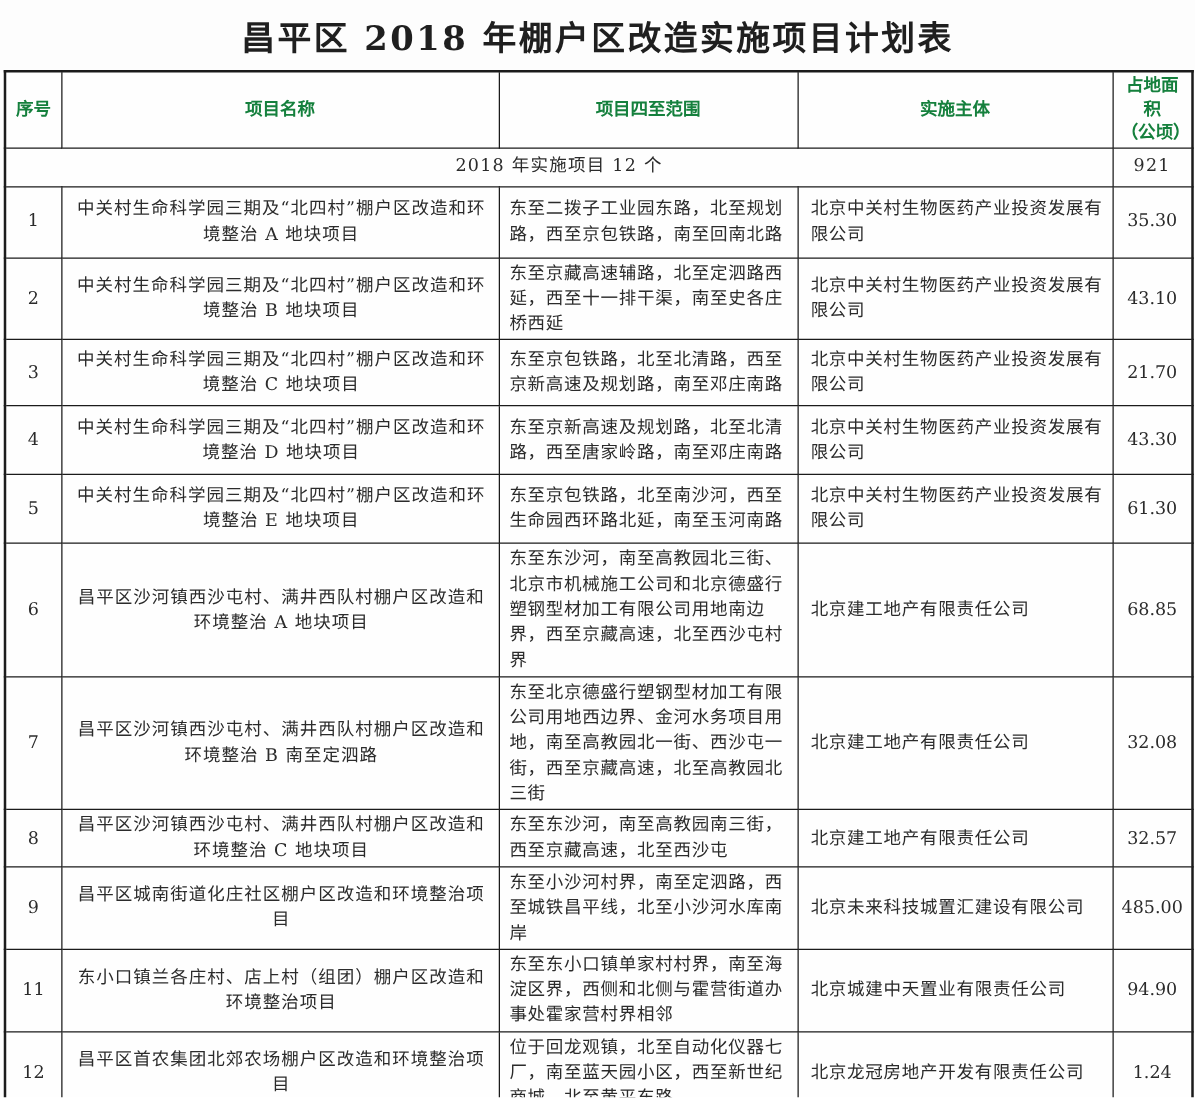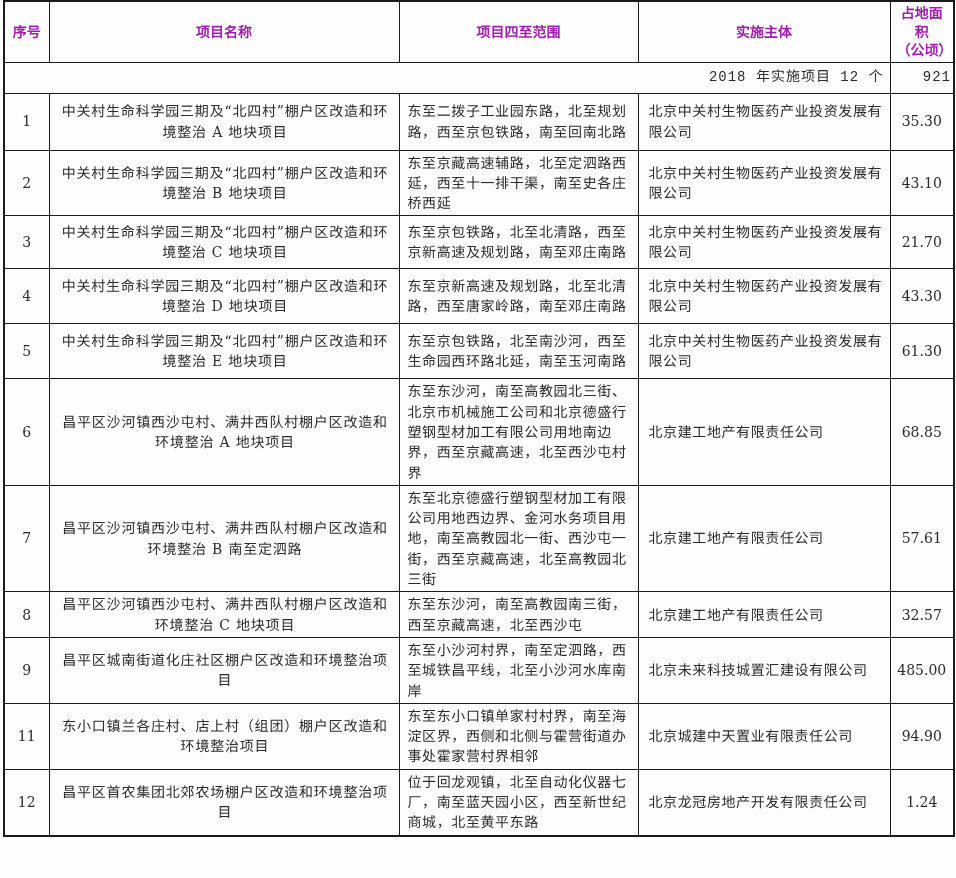--- a/index.html
+++ b/index.html
@@ -45,25 +45,25 @@
     font-size: 14px;
     line-height: 1.45;
     vertical-align: middle;
     padding: 2px 6px;
     word-break: break-all;
     color: #2b2b2b;
   }
   th {
     font-weight: bold;
     text-align: center;
-    color: #a21caf;
+    color: #15803d;
   }
   thead tr { height: 61px; }
   tr.summary-row { height: 31px; }
-  tr.summary-row td { text-align: right; letter-spacing: 1px; font-family: Liberation Mono, monospace; }
+  tr.summary-row td { text-align: center; letter-spacing: 1px; }
   td.c-seq   { text-align: center; padding: 2px 2px; }
   td.c-name  { text-align: center;  padding: 2px 8px 2px 10px; letter-spacing: 0.8px; }
   td.c-scope { text-align: left;  padding: 2px 6px 2px 8px;  letter-spacing: 0.6px; }
   td.c-entity{ text-align: left;  padding: 2px 6px 2px 10px; letter-spacing: 0.6px; }
   td.c-area  { text-align: center; padding: 2px 2px; }
   
   tbody.data tr:nth-child(1)  { height: 57px; }
   tbody.data tr:nth-child(2)  { height: 53px; }
   tbody.data tr:nth-child(3)  { height: 53px; }
   tbody.data tr:nth-child(4)  { height: 55px; }
@@ -75,20 +75,21 @@
   tbody.data tr:nth-child(10) { height: 44px; }
   tbody.data tr:nth-child(11) { height: 64px; }
   tbody.data tr:nth-child(12) { height: 60px; }
   .area-head-line { display: block; line-height: 1.3; }
 </style>
 </head>
 <body>
 
 <div class="page">
 
+  <h1 class="doc-title">昌平区 2018 年棚户区改造实施项目计划表</h1>
 
   <table class="plan-table">
     <colgroup>
       <col style="width:45px">
       <col style="width:350px">
       <col style="width:239px">
       <col style="width:252px">
       <col style="width:64px">
     </colgroup>
     <thead>
@@ -150,21 +151,21 @@
     <td class="c-name">昌平区沙河镇西沙屯村、满井西队村棚户区改造和环境整治 A 地块项目</td>
     <td class="c-scope">东至东沙河，南至高教园北三街、北京市机械施工公司和北京德盛行塑钢型材加工有限公司用地南边界，西至京藏高速，北至西沙屯村界</td>
     <td class="c-entity">北京建工地产有限责任公司</td>
     <td class="c-area">68.85</td>
   </tr>
         <tr>
     <td class="c-seq">7</td>
     <td class="c-name">昌平区沙河镇西沙屯村、满井西队村棚户区改造和环境整治 B 南至定泗路</td>
     <td class="c-scope">东至北京德盛行塑钢型材加工有限公司用地西边界、金河水务项目用地，南至高教园北一街、西沙屯一街，西至京藏高速，北至高教园北三街</td>
     <td class="c-entity">北京建工地产有限责任公司</td>
-    <td class="c-area">57.61</td>
+    <td class="c-area">32.08</td>
   </tr>
         <tr>
     <td class="c-seq">8</td>
     <td class="c-name">昌平区沙河镇西沙屯村、满井西队村棚户区改造和环境整治 C 地块项目</td>
     <td class="c-scope">东至东沙河，南至高教园南三街，西至京藏高速，北至西沙屯</td>
     <td class="c-entity">北京建工地产有限责任公司</td>
     <td class="c-area">32.57</td>
   </tr>
         <tr>
     <td class="c-seq">9</td>

